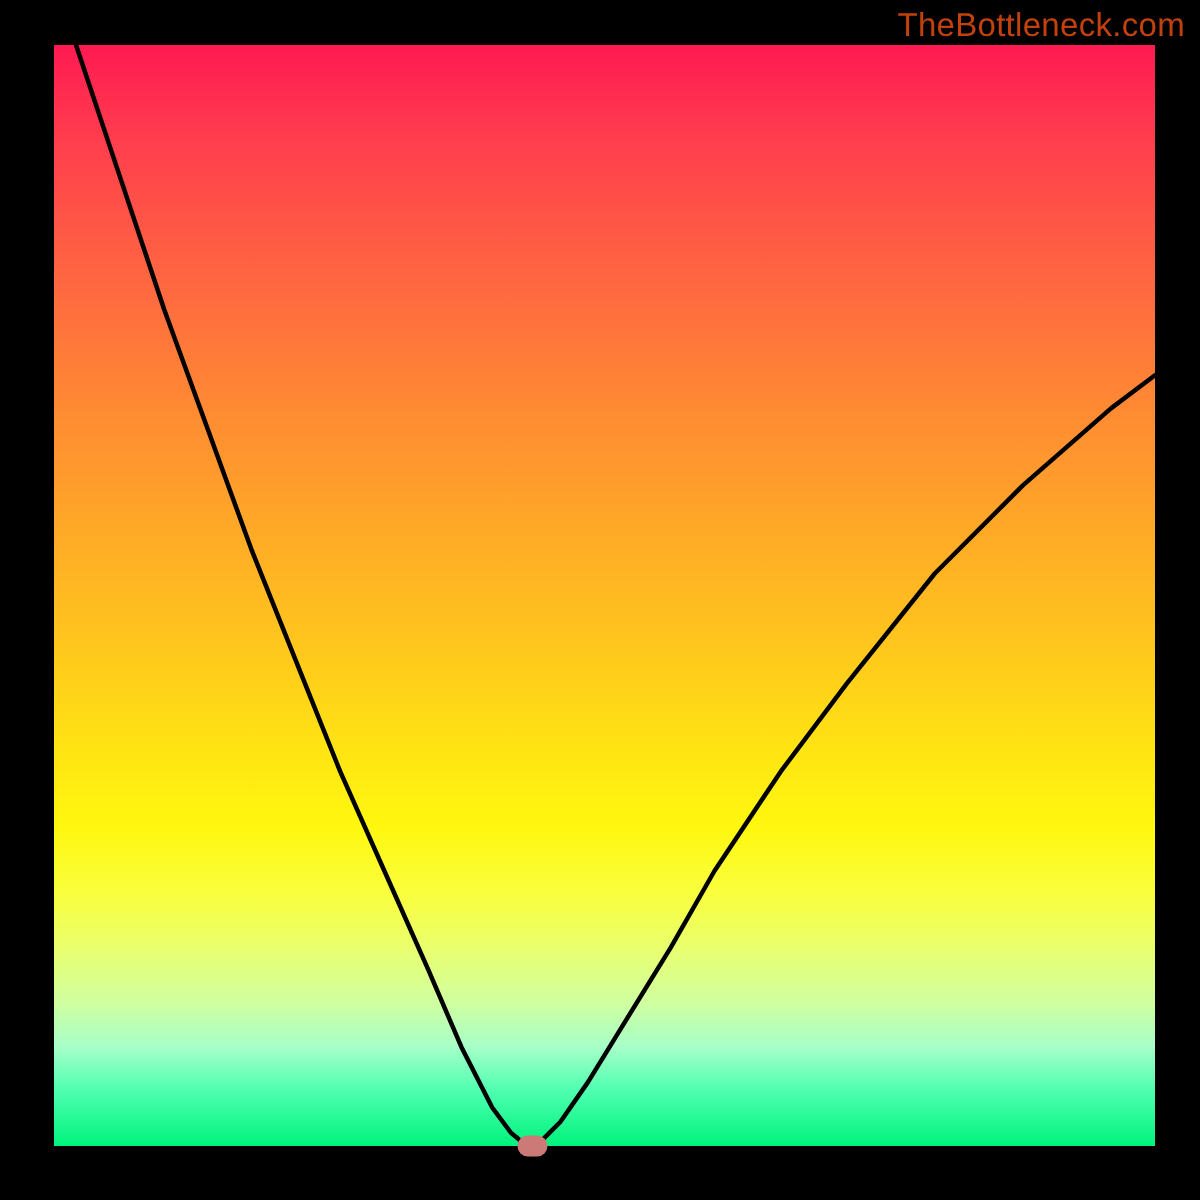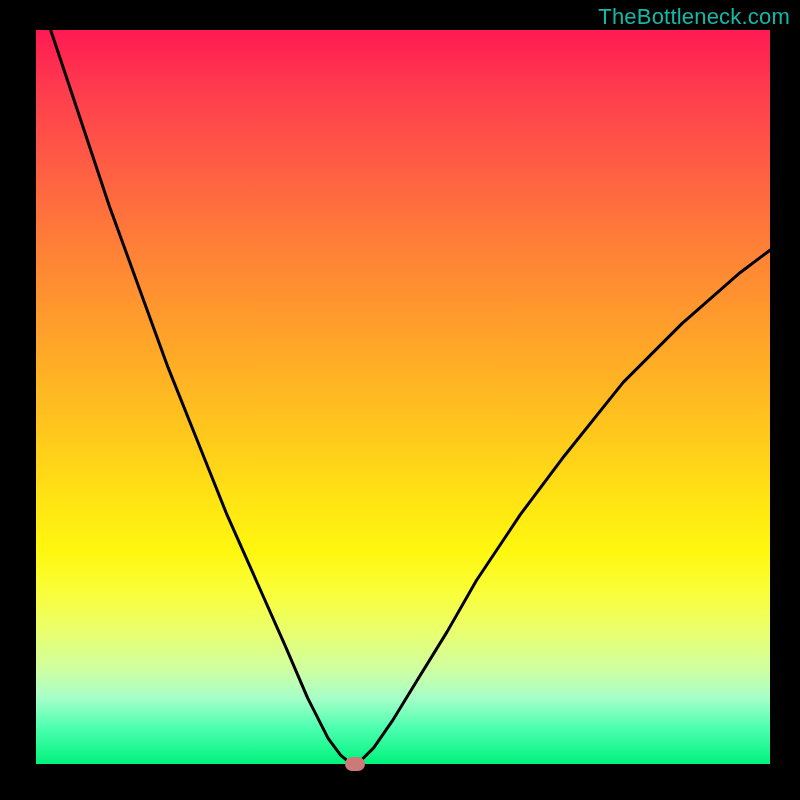--- a/index.html
+++ b/index.html
@@ -14,21 +14,21 @@
   .stage {
     position: relative;
     width: 800px;
     height: 800px;
     background: #000;
   }
   .watermark {
     position: absolute;
     top: 4px;
     right: 10px;
-    color: #14b8a6;
+    color: #c2410c;
     font-size: 22px;
     font-weight: 500;
     letter-spacing: 0.2px;
     user-select: none;
   }
   .plot {
     position: absolute;
     left: 36px;
     top: 30px;
     width: 734px;

